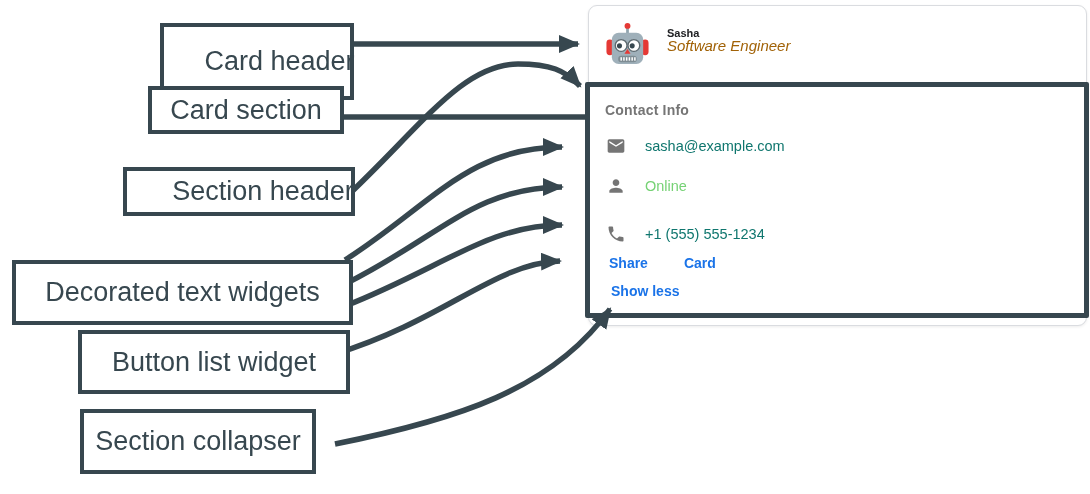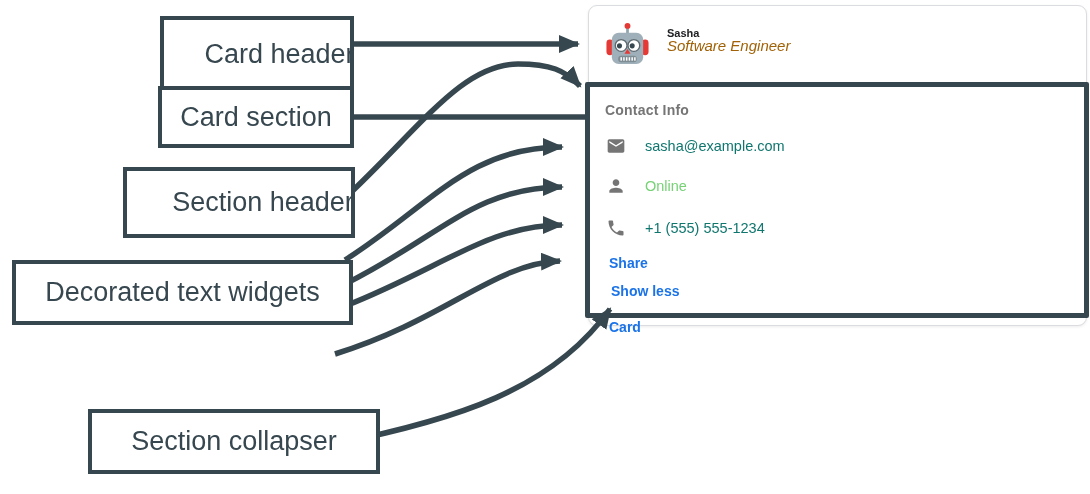--- a/index.html
+++ b/index.html
@@ -9,48 +9,48 @@
   }
   .stage{position:absolute;inset:0;}
 
   
   .label{
     position:absolute;box-sizing:border-box;background:#ffffff;
     border:4px solid #37474F;color:#37474F;font-size:27px;
     display:flex;align-items:center;justify-content:center;
     white-space:nowrap;z-index:6;
   }
-  #lb-card-header      {left:160px;top:16px;  width:194px;height:77px;padding-left:45px;}
-  #lb-card-section     {left:158px;top:86px;  width:196px;height:62px;}
-  #lb-section-header   {left:123px;top:167px; width:232px;height:71px;padding-left:48px;}
+  #lb-card-header      {left:160px;top:23px;  width:194px;height:77px;padding-left:45px;}
+  #lb-card-section     {left:148px;top:86px;  width:196px;height:48px;}
+  #lb-section-header   {left:123px;top:167px; width:232px;height:49px;padding-left:48px;}
   #lb-decorated-text   {left:12px; top:248px; width:341px;height:65px;margin-top:12px;}
   #lb-button-list      {left:78px; top:330px; width:272px;height:64px;}
-  #lb-section-collapser{left:88px; top:409px; width:292px;height:65px;}
+  #lb-section-collapser{left:80px; top:409px; width:236px;height:65px;}
 
   
   .card{
     position:absolute;left:588px;top:5px;width:499px;height:321px;
     box-sizing:border-box;background:#fff;border:1px solid #DADCE0;
     border-radius:9px;box-shadow:0 1px 3px rgba(0,0,0,.08);z-index:1;
   }
   .card-header{position:absolute;left:0;top:0;width:100%;height:78px;}
   .avatar{position:absolute;left:15px;top:15px;width:47px;height:47px;}
   .card-title{position:absolute;left:78px;top:21px;font-size:11px;font-weight:600;color:#202124;}
   .card-subtitle{position:absolute;left:78px;top:31px;font-size:15px;color:#a16207;font-style:italic;}
 
   .section-header-text{position:absolute;left:16px;top:96px;font-size:14px;font-weight:700;color:#757575;letter-spacing:.2px;}
   .row{position:absolute;left:17px;display:flex;align-items:center;}
   .row .ricon{width:20px;height:20px;flex:0 0 20px;}
   .row .rtext{margin-left:19px;font-size:14.5px;color:#0f766e;}
   #row-email {top:130px;}
   #row-online{top:170px;}
-  #row-phone {top:212px;}
+  #row-phone {top:218px;}
   #row-online .rtext{color:#76D275;}
 
-  .btnrow{position:absolute;left:20px;top:249px;display:flex;gap:48px;flex-direction:column;}
+  .btnrow{position:absolute;left:20px;top:249px;display:flex;gap:36px;}
   .textbtn{font-size:14px;font-weight:700;color:#1A73E8;cursor:pointer;}
   .showless{position:absolute;left:22px;top:277px;font-size:14px;font-weight:700;color:#1A73E8;cursor:pointer;}
 
   
   .section-outline{
     position:absolute;left:585px;top:82px;width:504px;height:236px;
     box-sizing:border-box;border:5px solid #37474F;border-radius:2px;
     z-index:3;pointer-events:none;
   }
 
@@ -60,20 +60,21 @@
 </style>
 </head>
 <body>
 
 <div class="stage">
 
   <div class="label" id="lb-card-header">Card header</div>
   <div class="label" id="lb-card-section">Card section</div>
   <div class="label" id="lb-section-header">Section header</div>
   <div class="label" id="lb-decorated-text">Decorated text widgets</div>
+  <div class="label" id="lb-button-list">Button list widget</div>
   <div class="label" id="lb-section-collapser">Section collapser</div>
 
   <div class="card">
     <div class="card-header">
       <svg class="avatar" viewBox="0 0 48 48">
         <rect x="22.6" y="5" width="2.8" height="9" fill="#90A4AE"></rect>
         <circle cx="24" cy="5" r="3" fill="#E53935"></circle>
         <rect x="2.5" y="19" width="7" height="16" rx="3.5" fill="#E53935"></rect>
         <rect x="38.5" y="19" width="7" height="16" rx="3.5" fill="#E53935"></rect>
         <rect x="8" y="12" width="32" height="32" rx="7" fill="#9FB0BA"></rect>

